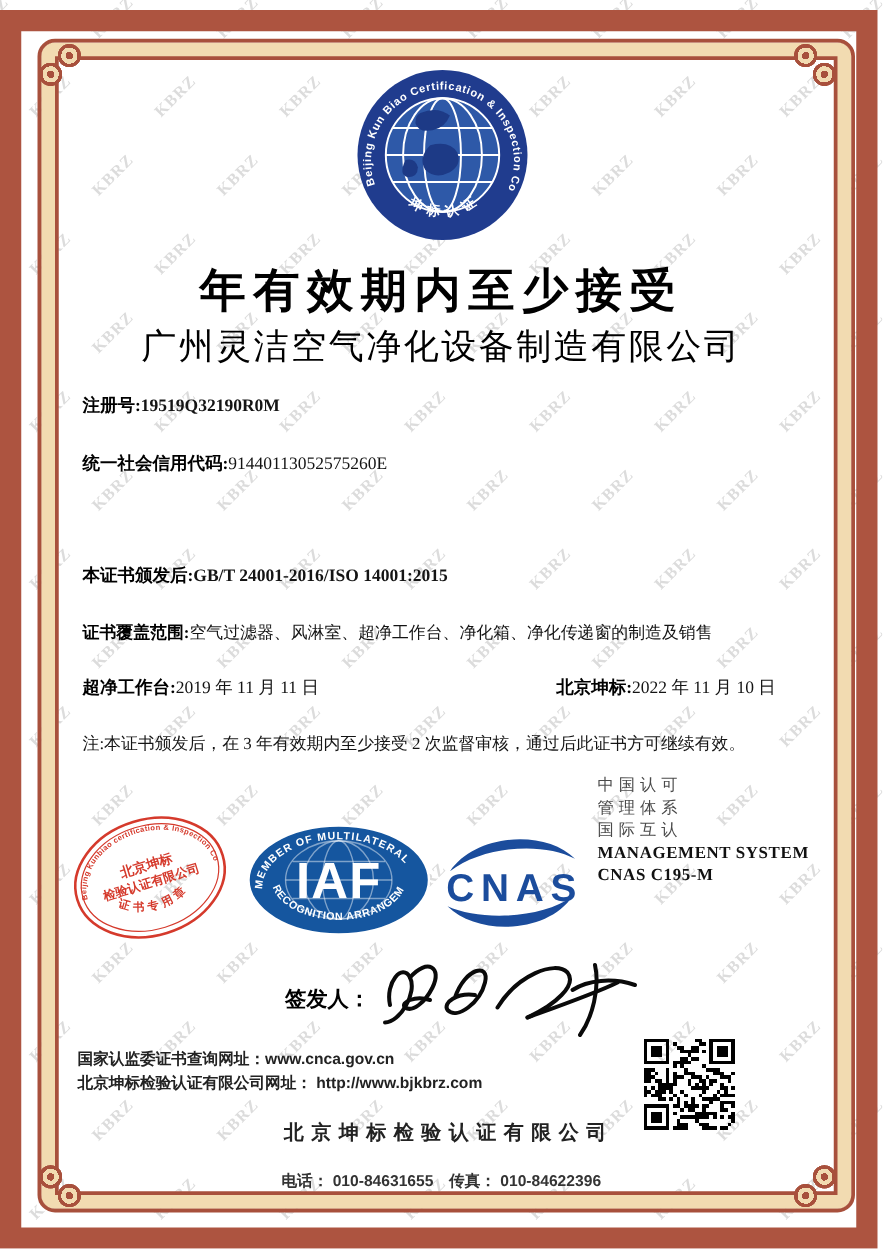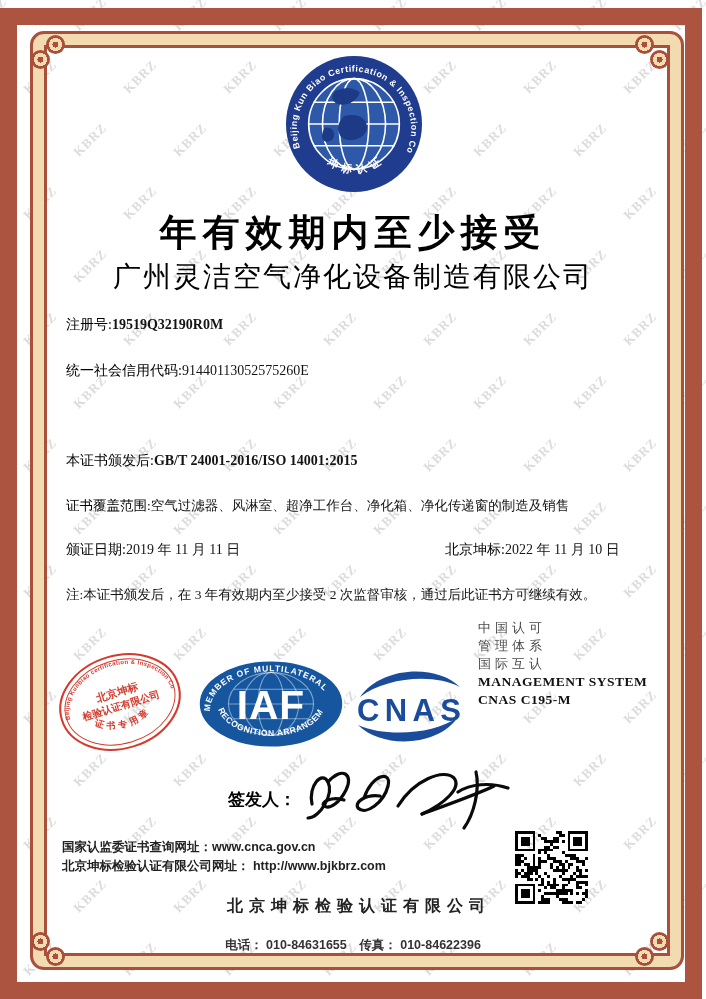--- a/index.html
+++ b/index.html
@@ -20,21 +20,21 @@
   .abs{position:absolute;}
   
   .hdr-logo{left:285px;top:55px;width:138px;height:138px;}
   
   .title{left:0;right:0;top:208px;text-align:center;font:900 37px "DejaVu Sans",sans-serif;
          letter-spacing:6px;color:#000;}
   .company{left:0;right:0;top:258px;text-align:center;font:28px "Liberation Serif",serif;
            letter-spacing:2px;color:#000;}
   
   .row{left:66px;font:14px "Liberation Serif",serif;color:#141414;white-space:nowrap;}
-  .lbl{font-weight:normal;color:#000;}
+  .lbl{font-weight:bold;color:#000;}
   .vbold{font-weight:bold;}
   .gap{display:inline-block;width:26px;}
   .note{font-size:13.5px;}
   
   .seal{left:56px;top:652px;width:128px;height:100px;transform:rotate(-17deg);}
   .iaf{left:197px;top:658px;width:148px;height:92px;}
   .cnas{left:352px;top:663px;width:114px;height:86px;}
   .accred{left:478px;top:619px;font-family:Liberation Serif, serif;}
   .accred .cn{font-size:13px;color:#4a4a4a;letter-spacing:4px;line-height:18px;}
   .accred .en{font-size:13.5px;color:#111;font-weight:bold;line-height:18px;letter-spacing:.5px;}
@@ -226,21 +226,21 @@
     <div class="abs row" style="top:362px">
       <span class="lbl">统一社会信用代码:</span><span>91440113052575260E</span>
     </div>
     <div class="abs row" style="top:452px">
       <span class="lbl">本证书颁发后:</span><span class="vbold">GB/T 24001-2016/ISO 14001:2015</span>
     </div>
     <div class="abs row" style="top:497px;font-size:13.5px">
       <span class="lbl">证书覆盖范围:</span><span>空气过滤器、风淋室、超净工作台、净化箱、净化传递窗的制造及销售</span>
     </div>
     <div class="abs row" style="top:541px">
-      <span class="lbl">颁证日期:</span><span>2019 年 11 月 11 日</span>
+      <span class="lbl">超净工作台:</span><span>2019 年 11 月 11 日</span>
     </div>
     <div class="abs row" style="top:541px;left:445px">
       <span class="lbl">北京坤标:</span><span>2022 年 11 月 10 日</span>
     </div>
     <div class="abs row note" style="top:586px">注:本证书颁发后，在 3 年有效期内至少接受 2 次监督审核，通过后此证书方可继续有效。</div>
 
     <svg class="abs seal" viewBox="0 0 160 124">
       <defs>
         <path id="seal-top" d="M 14,66 A 66,50 0 1 1 146,66" fill="none"></path>
         <path id="seal-bot" d="M 36,74 A 48,33 0 0 0 124,74" fill="none"></path>

